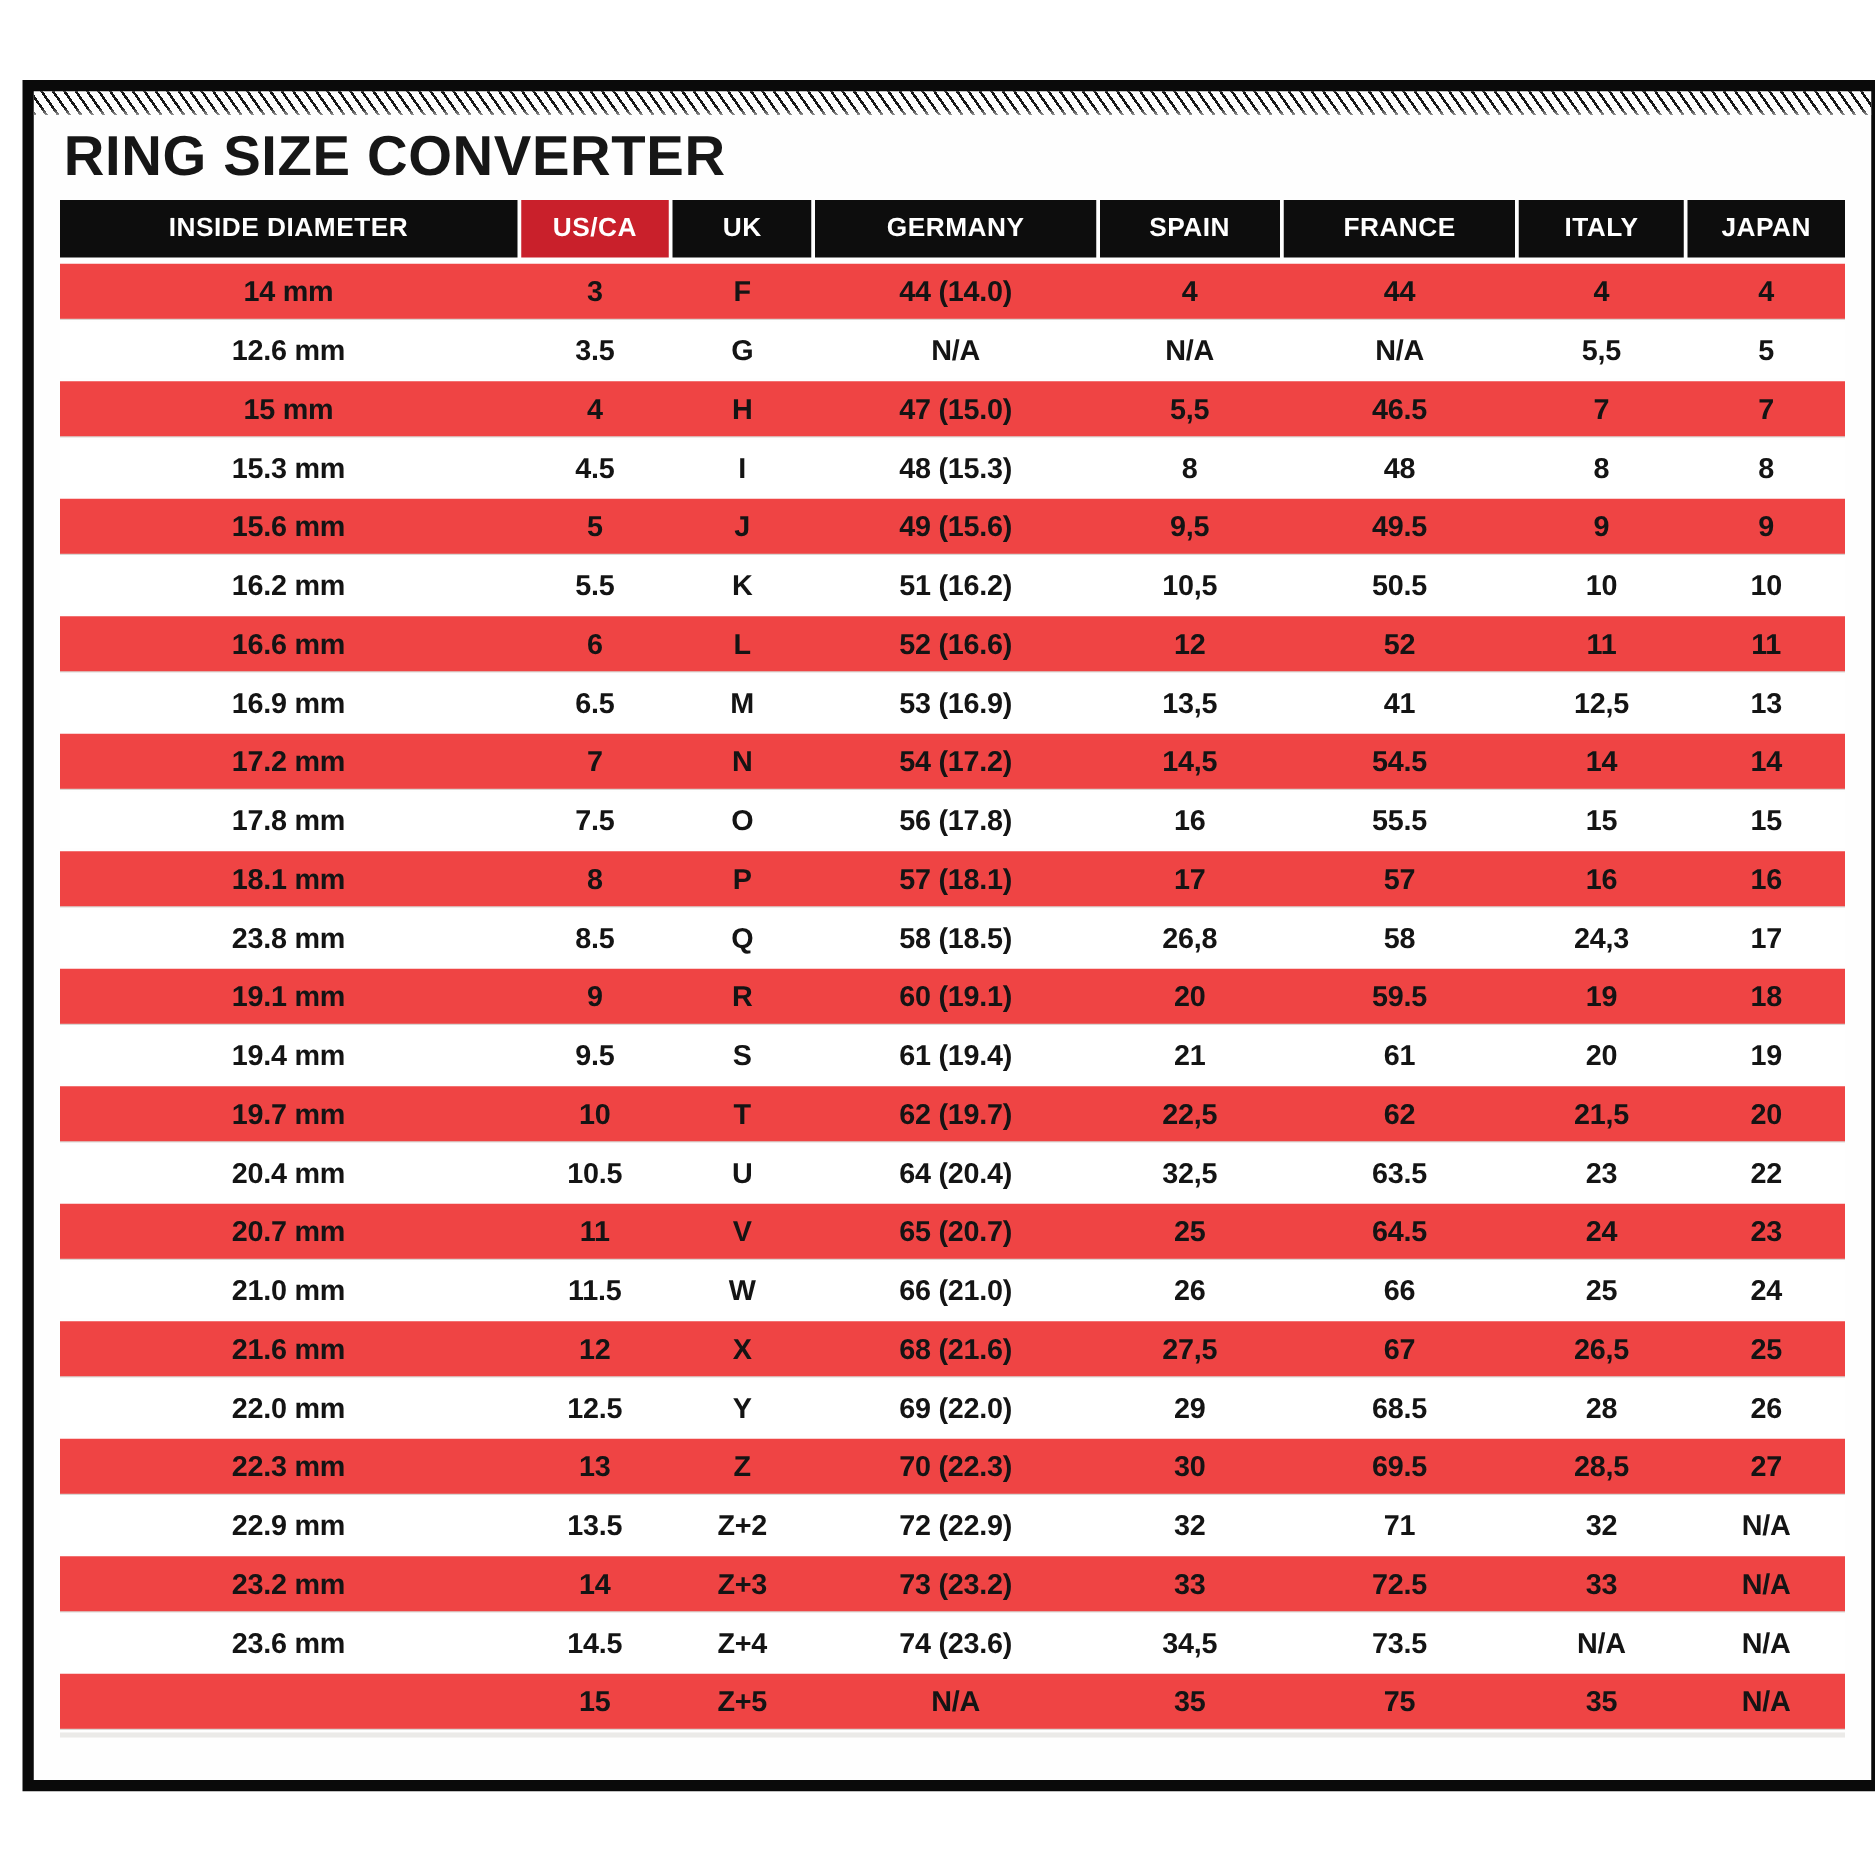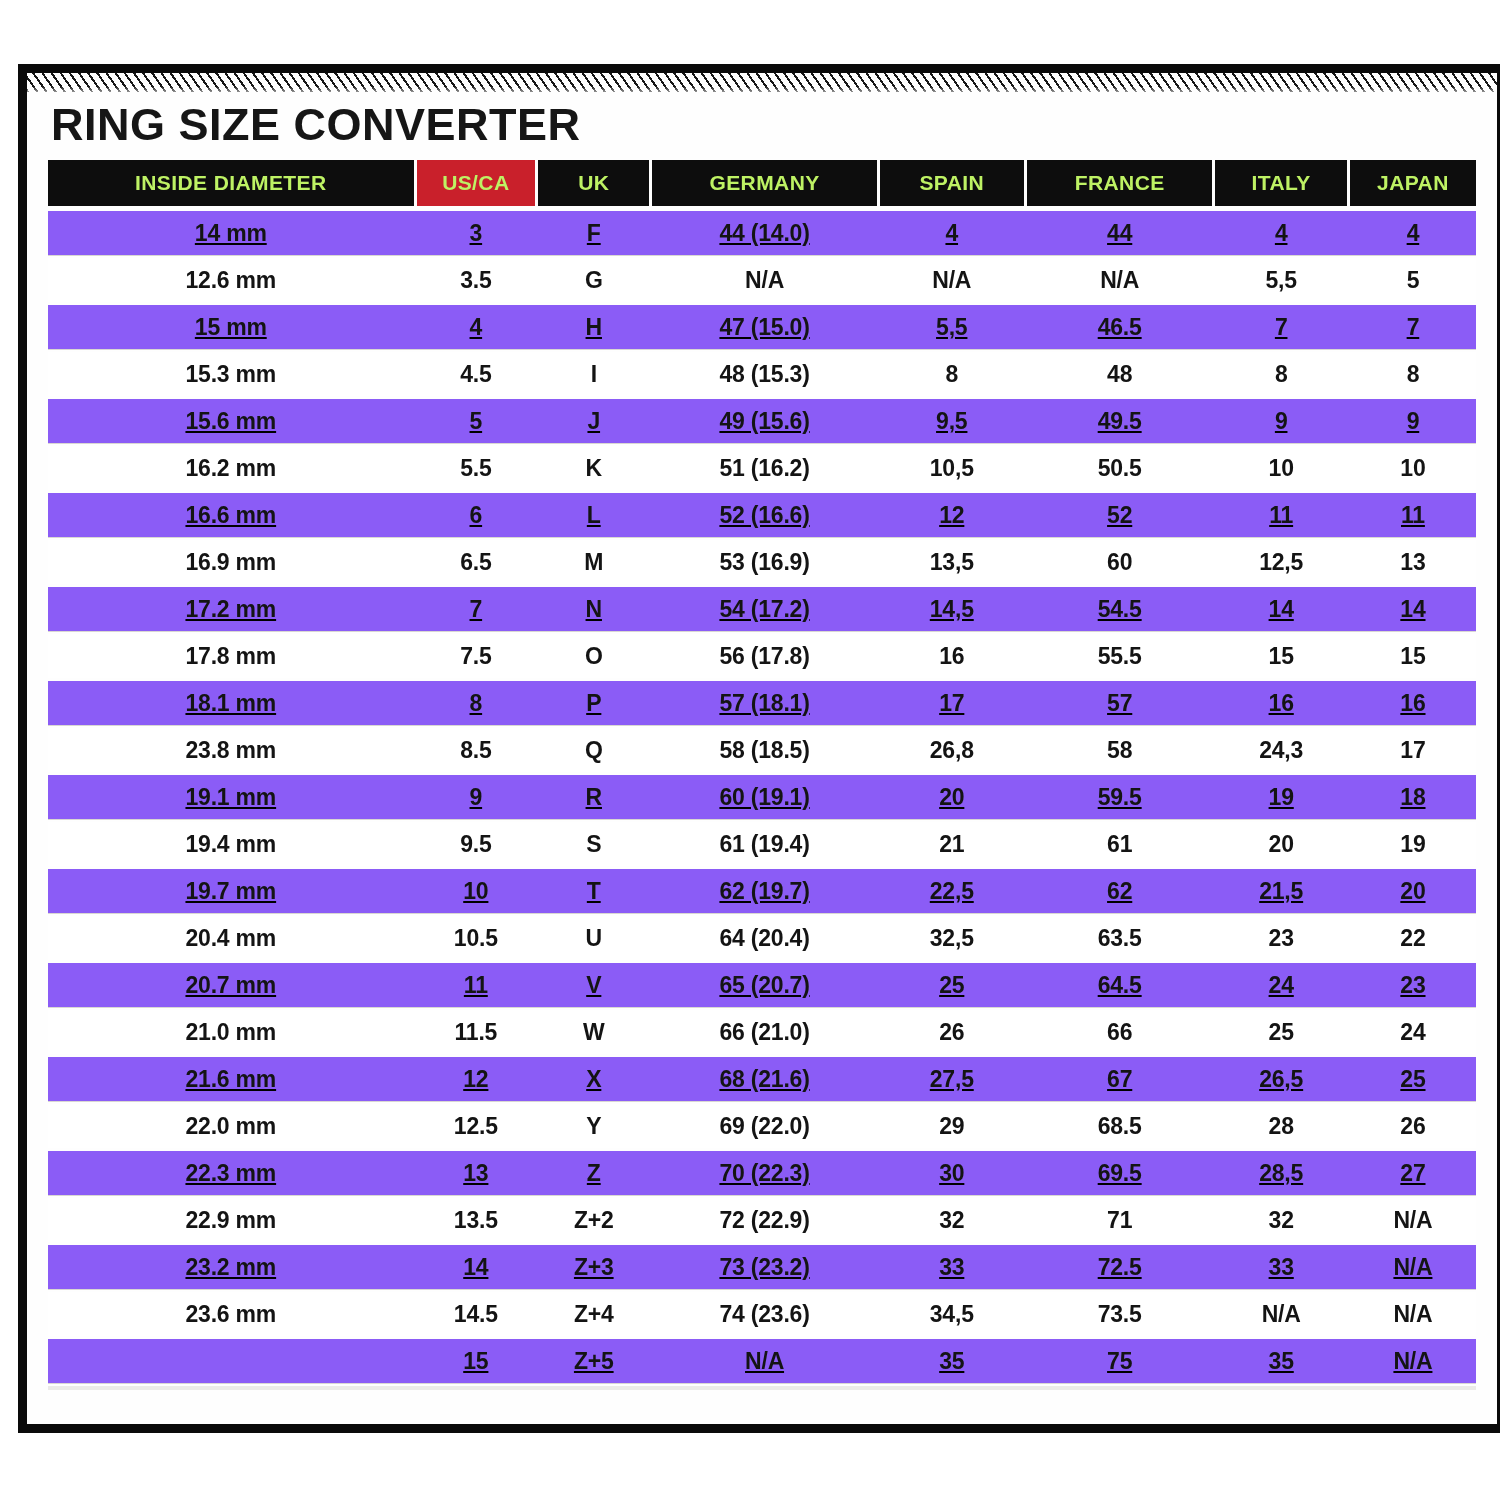--- a/index.html
+++ b/index.html
@@ -24,27 +24,27 @@
     color:#161616;
   }
   .table{margin:0 21px;}
   .grid-row{
     display:grid;
     grid-template-columns:25.6% 8.3% 7.8% 15.7% 10.1% 13% 9.2% 1fr;
     column-gap:3px;
   }
   .thead{height:46px;margin-bottom:5px;}
   .th{
-    background:#0d0d0d;color:#bef264;
+    background:#0d0d0d;color:#ffffff;
     display:flex;align-items:center;justify-content:center;
     font-size:21px;font-weight:700;letter-spacing:.4px;
   }
   .th.red{background:#c9202b;}
   .row{height:44px;margin-bottom:3px;background:#ffffff;}
-  .row.stripe{background:#8b5cf6;box-shadow:0 1px 0 #d9d7d3;text-decoration:underline;}
+  .row.stripe{background:#ef4444;box-shadow:0 1px 0 #d9d7d3;}
   .cell{
     display:flex;align-items:center;justify-content:center;
     font-size:23px;font-weight:700;color:#141414;letter-spacing:-.2px;
   }
   .table-shadow{height:4px;background:#dbd9d5;opacity:.55;margin-top:1px;}
 </style>
 </head>
 <body>
 
 <div class="frame">
@@ -131,21 +131,21 @@
           <div class="cell">52</div>
           <div class="cell">11</div>
           <div class="cell">11</div>
         </div>
         <div class="grid-row row">
           <div class="cell">16.9 mm</div>
           <div class="cell">6.5</div>
           <div class="cell">M</div>
           <div class="cell">53 (16.9)</div>
           <div class="cell">13,5</div>
-          <div class="cell">60</div>
+          <div class="cell">41</div>
           <div class="cell">12,5</div>
           <div class="cell">13</div>
         </div>
         <div class="grid-row row stripe">
           <div class="cell">17.2 mm</div>
           <div class="cell">7</div>
           <div class="cell">N</div>
           <div class="cell">54 (17.2)</div>
           <div class="cell">14,5</div>
           <div class="cell">54.5</div>

